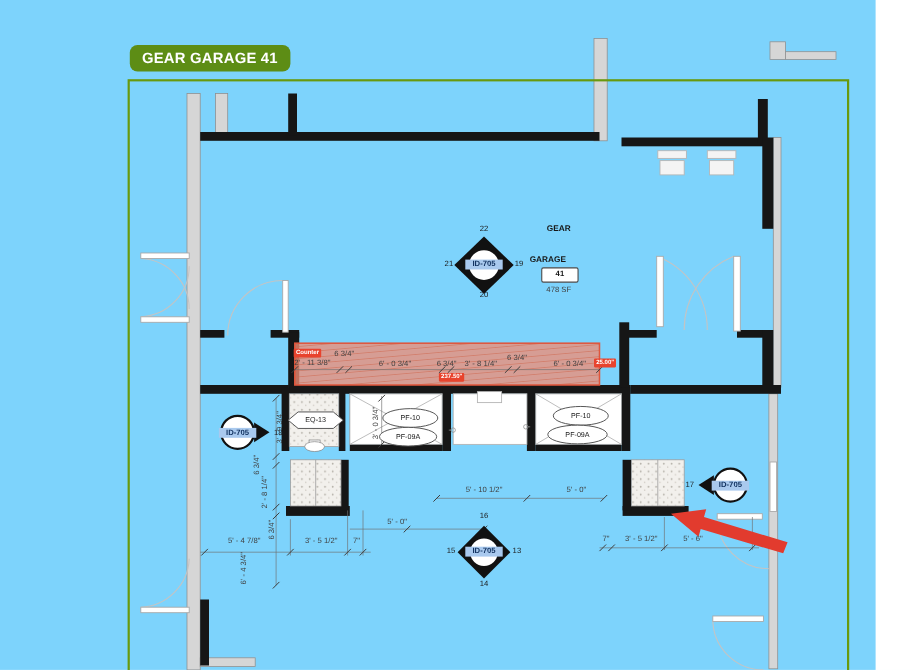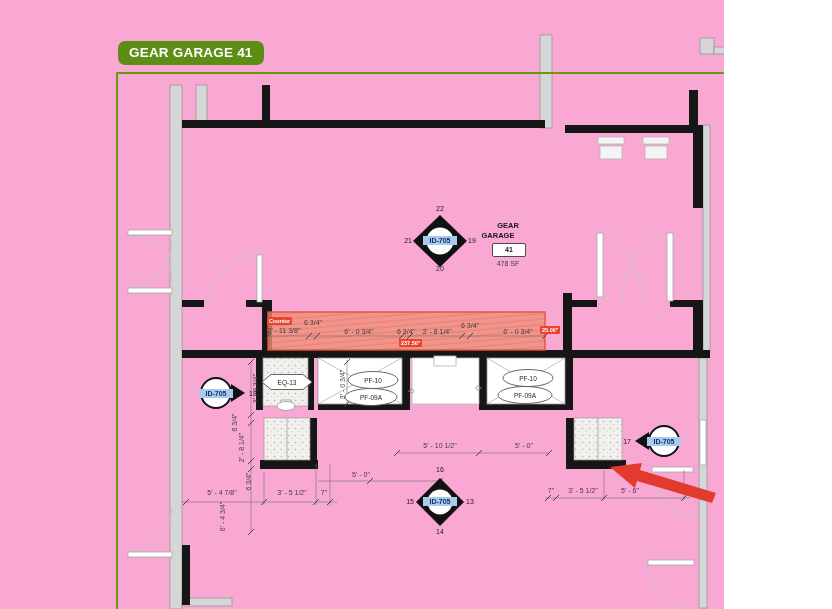--- a/index.html
+++ b/index.html
@@ -1,16 +1,16 @@
 <!DOCTYPE html>
 <html><head>
 <meta charset="utf-8">
 <style>
   html,body{margin:0;padding:0;background:#fff;}
-  #canvas{position:relative;width:724px;height:609px;overflow:hidden;background:#f9a8d4;
+  #canvas{position:relative;width:796px;height:609px;overflow:hidden;background:#7dd3fc;
           font-family:"Liberation Sans",sans-serif;}
   #plan-svg{position:absolute;left:0;top:0;z-index:1;}
   .txt{position:absolute;z-index:2;font-size:7px;color:#3f3f3f;white-space:nowrap;
        text-align:center;height:9px;line-height:9px;}
   .rot{transform:rotate(-90deg);transform-origin:center center;}
   .num{font-size:7px;color:#1c1c1c;}
   .idhl{font-size:7px;font-weight:bold;color:#10305e;background:#a9c9ee;z-index:3;}
   .badge{position:absolute;z-index:3;background:#e8432d;color:#fff;font-size:5.5px;
          font-weight:bold;line-height:8px;height:8px;padding:0 2px;border-radius:1px;
          white-space:nowrap;}
@@ -192,21 +192,21 @@
   </g>
 
   <g>
     <path d="M806 446 L806 466.5 L810.6 462 L813.8 469.4 L816.6 468.1 L813.5 460.9 L819.8 460.9 Z" fill="#0b0b0b" stroke="#fff" stroke-width="1"></path>
   </g>
 </svg>
 
 <div id="viewport-border"></div>
 <div id="room-tag">GEAR GARAGE 41</div>
 
-<div class="roomname" style="left:478px;top:221px;width:60px;">GEAR</div>
+<div class="roomname" style="left:478px;top:203px;width:60px;">GEAR</div>
 <div class="roomname" style="left:468px;top:231px;width:60px;">GARAGE</div>
 <div class="roombox" style="left:492px;top:243px;">41</div>
 <div class="txt" style="left:478px;top:259px;width:60px;">478 SF</div>
 
 <div class="idhl txt" style="left:423px;top:236px;width:34px;">ID-705</div>
 <div class="txt num" style="left:432px;top:204px;width:16px;">22</div>
 <div class="txt num" style="left:396px;top:236px;width:16px;text-align:right;">21</div>
 <div class="txt num" style="left:468px;top:236px;width:16px;text-align:left;">19</div>
 <div class="txt num" style="left:432px;top:264px;width:16px;">20</div>
 

